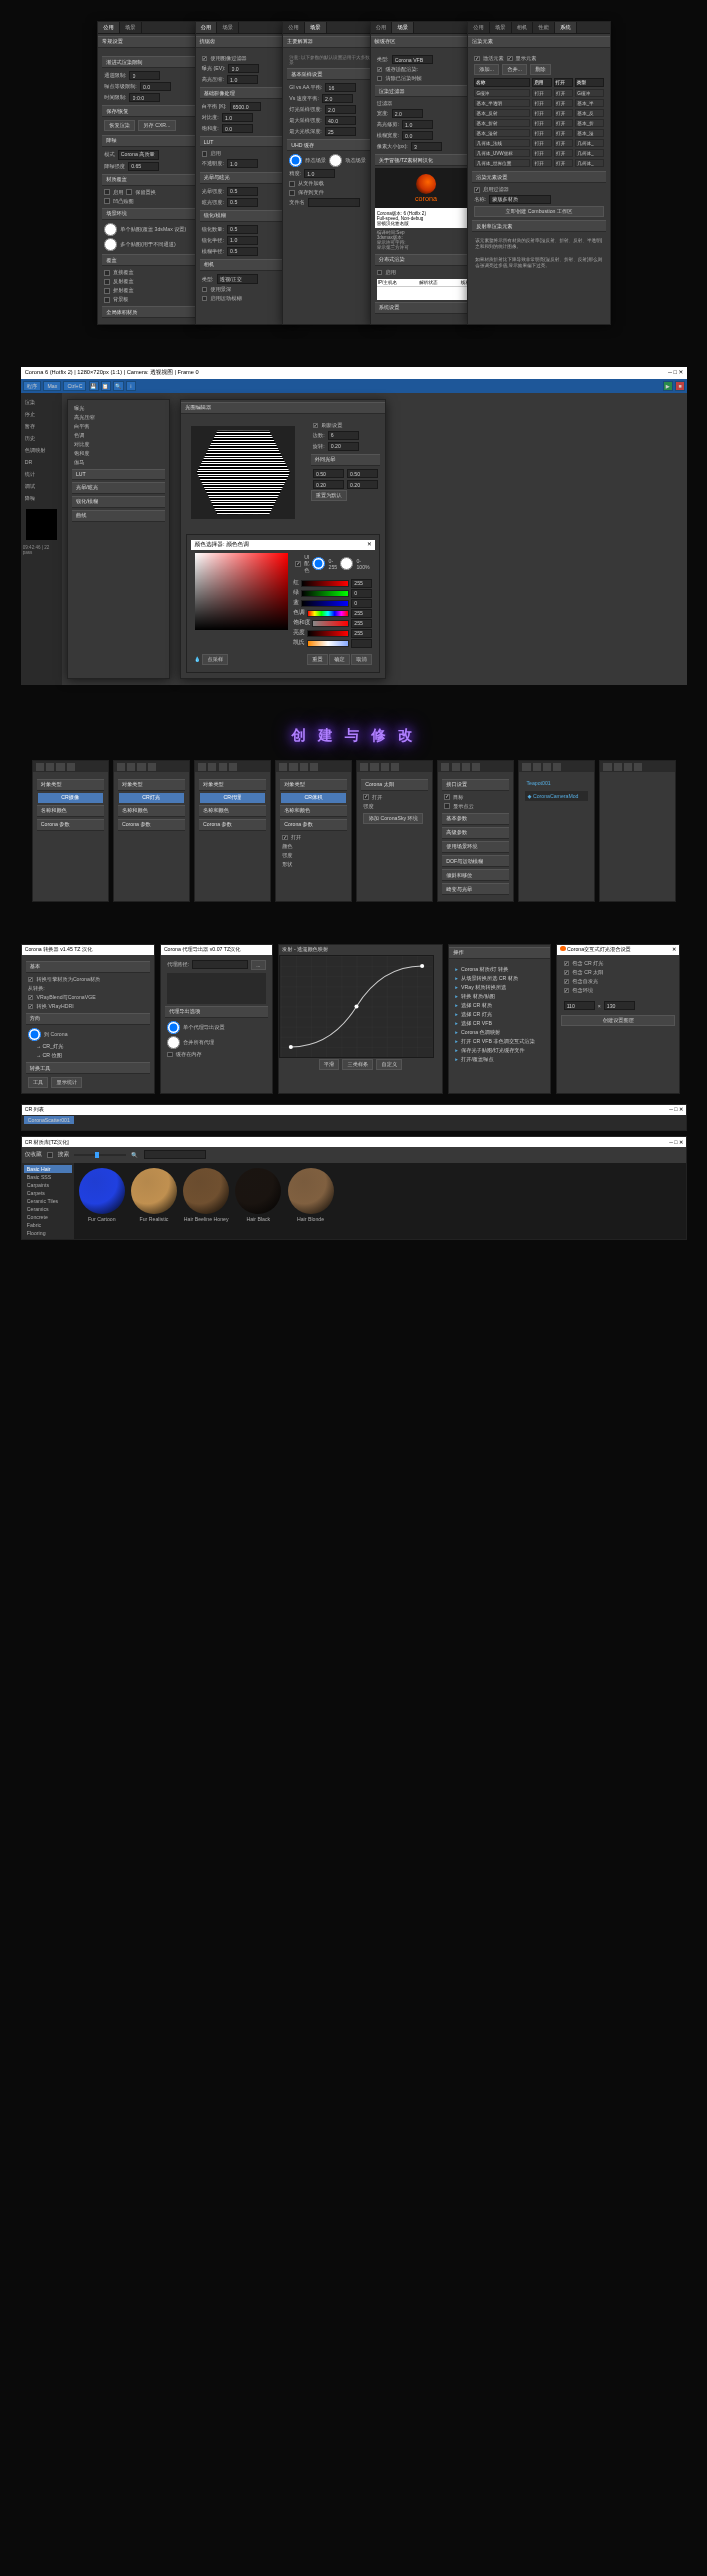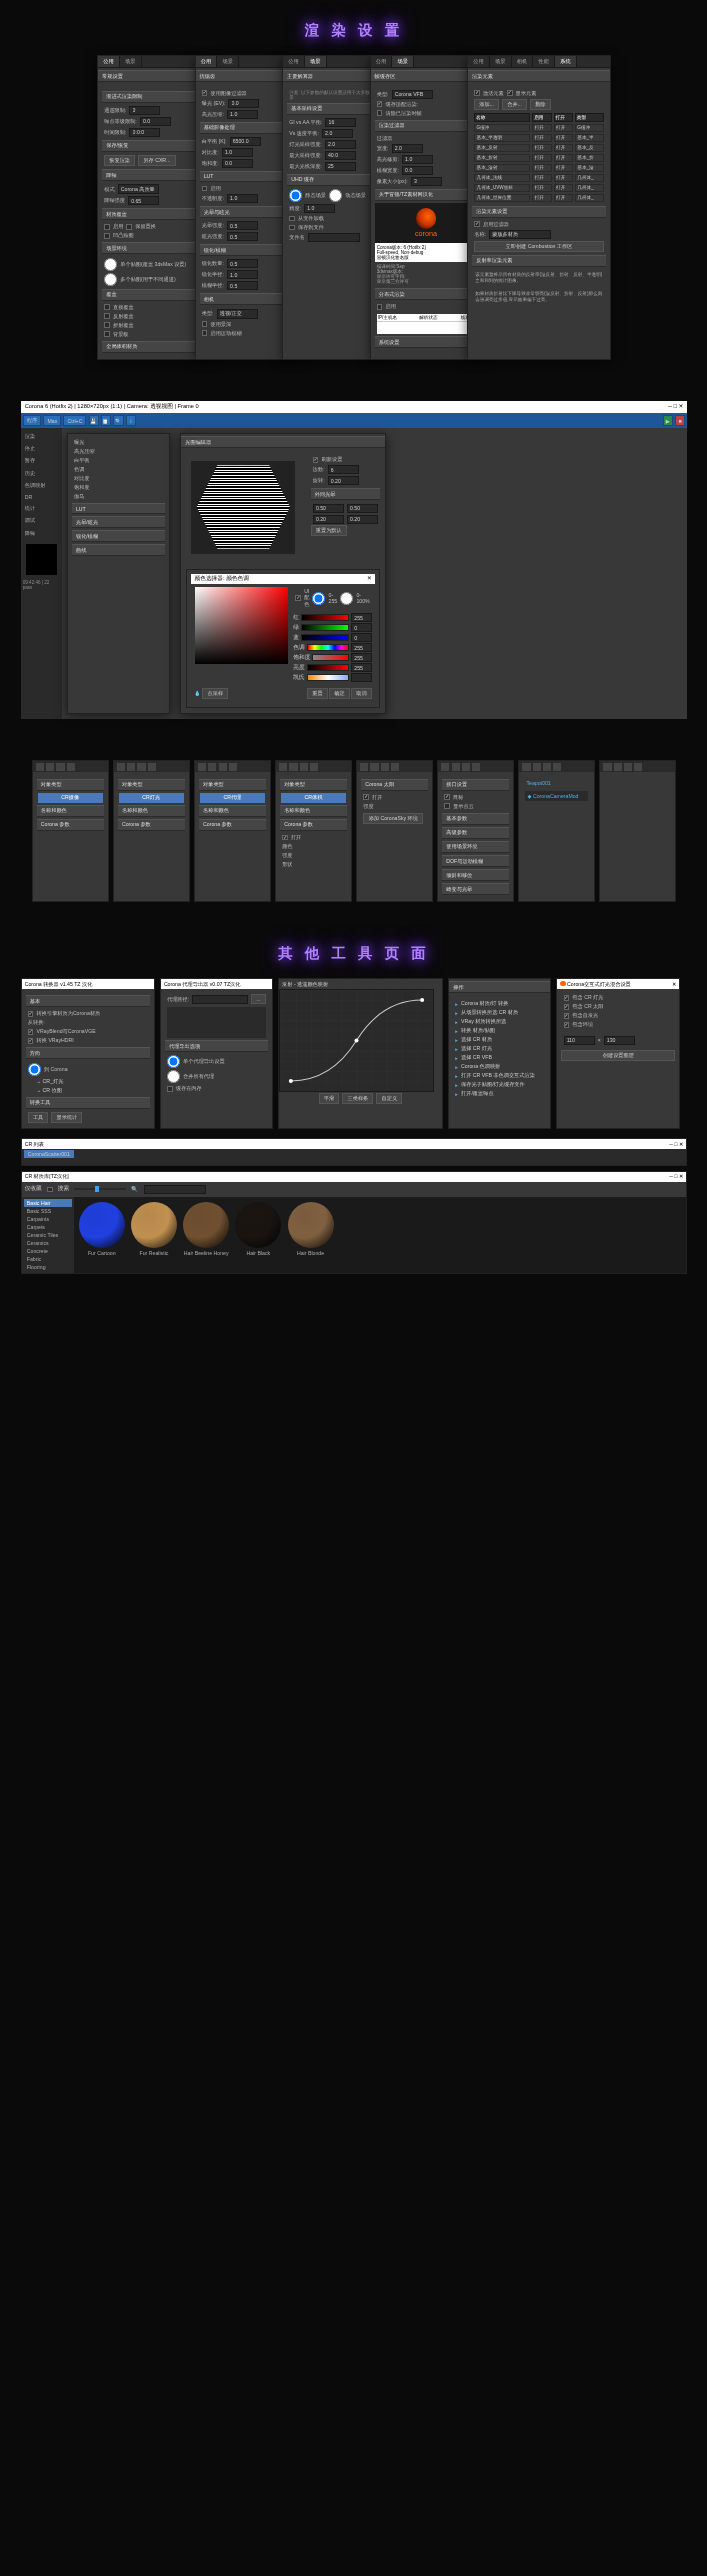--- a/index.html
+++ b/index.html
@@ -63,21 +63,20 @@
 .slider-thumb{width:4.1px;height:6.2px;background:#38a0ff;position:absolute;top:-2.1px}
 .cat-list{background:#2a2a2a;padding:2.1px;width:52px}
 .cat-item{padding:1px 3.1px;font-size:5.2px;color:#aaa}
 .cat-item.sel{background:#4a7ab8;color:#fff}
 .overlap{margin-left:-15.5px}
 </style>
 </head>
 <body>
 
 <div class="section">
-<div class="title">渲 染 设 置</div>
 <div class="panels">
 
 <div class="panel" style="width:113px">
 <div class="panel-tabs">
 <span class="tab active">公用</span>
 <span class="tab">场景</span>
 </div>
 <div class="group-header">常规设置</div>
 <div class="panel-body">
 <div class="group-header">渐进式渲染限制</div>
@@ -605,20 +604,21 @@
 <span><button class="btn">重置</button> <button class="btn">确定</button> <button class="btn">取消</button></span>
 </div>
 </div>
 </div>
 </div>
 </div>
 </div>
 </div>
 
 <div class="section">
+<div class="title">创 建 与 修 改</div>
 <div class="create-panels" id="create-panels">
       <div class="create-panel">
         <div class="hdr">
           <span></span>
           <span></span>
           <span></span>
           <span></span>
         </div>
         <div class="panel-body">
           <div class="group-header">对象类型</div>
@@ -742,21 +742,20 @@
           <span></span>
           <span></span>
           <span></span>
         </div>
         <div class="panel-body"></div>
       </div>
     </div>
 </div>
 
 <div class="section">
-<div class="title">其 他 工 具 页 面</div>
 <div class="other-tools">
 <div style="display:flex;gap:5.2px;flex-wrap:wrap">
 
 <div class="tool-panel" style="width:134px">
 <div style="background:#fff;color:#000;padding:1.5px 3.1px;font-size:5.2px">Corona 转换器 v1.45  TZ 汉化</div>
 <div class="panel-body">
 <div class="group-header">基本</div>
 <div class="row">
               <span class="checkbox checked"></span>
               <label>转换引擎材质为Corona材质</label>

